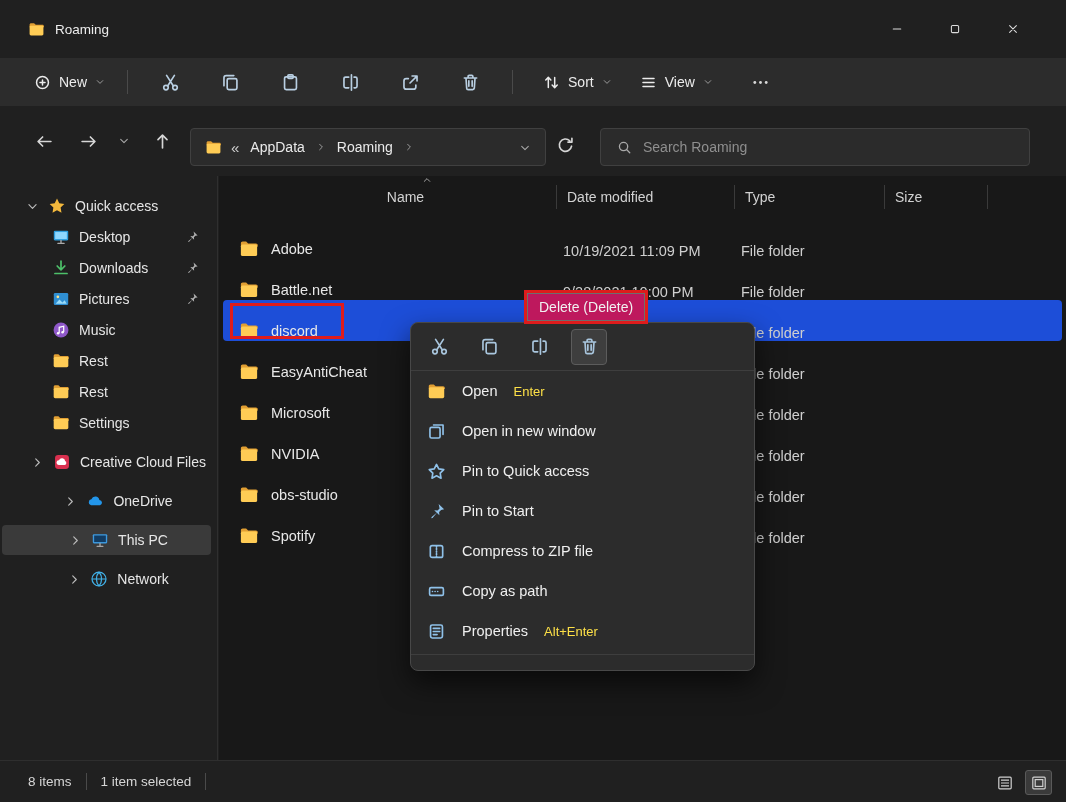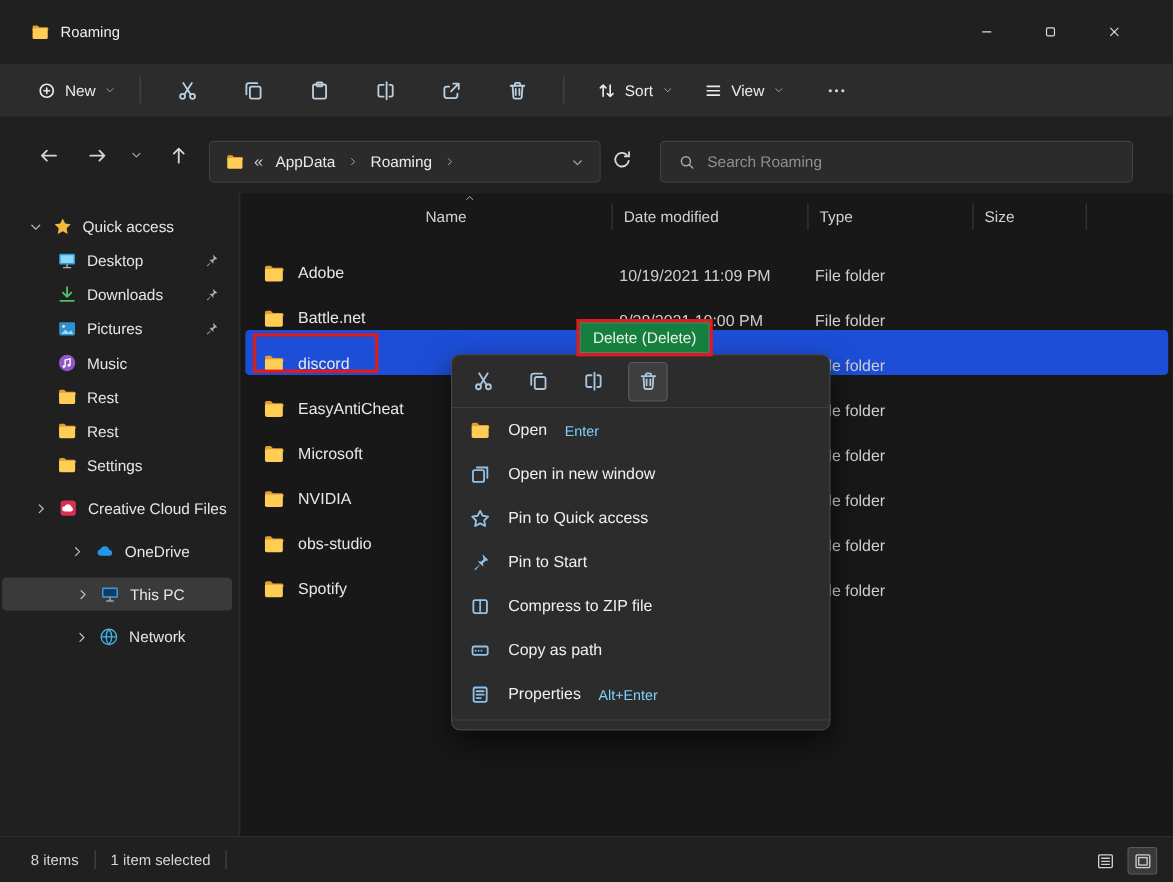--- a/index.html
+++ b/index.html
@@ -62,35 +62,35 @@
   .sort-ind{position:absolute;top:-10px;left:203px;color:#b5b5b5;}
   .file-row{display:flex;align-items:flex-end;height:41px;margin:0 4px;border-radius:4px;color:#e8e8e8;font-size:14.5px;}
   .file-row.selected{background:#1d4ed8;}
   .fr-name{width:334px;display:flex;align-items:center;gap:12px;padding-left:16px;}
   .fr-icon{width:20px;height:20px;flex:none;}
   .fr-date{width:178px;color:#cfcfcf;padding-left:6px;}
   .fr-type{width:150px;color:#cfcfcf;padding-left:6px;}
   .fr-size{width:103px;color:#cfcfcf;padding-left:6px;}
 
   
-  .context-menu{position:absolute;left:410px;top:322px;width:345px;background:#2c2c2c;border:1px solid #484848;border-radius:8px;box-shadow:0 12px 28px rgba(0,0,0,.6);z-index:20;padding-bottom:5px;}
+  .context-menu{position:absolute;left:410px;top:322px;width:345px;background:#2c2c2c;border:1px solid #484848;border-radius:8px;box-shadow:0 12px 28px rgba(0,0,0,.6);z-index:20;padding-bottom:12px;}
   .cm-iconbar{display:flex;align-items:center;height:48px;padding-left:10px;gap:14px;border-bottom:1px solid #3e3e3e;}
   .cm-iconbtn{width:36px;height:36px;display:flex;align-items:center;justify-content:center;color:#a9c6de;border-radius:4px;}
   .cm-iconbtn.highlighted{background:#3e3e3e;border:1px solid #5c5c5c;}
   .cmib-icon{width:19px;height:19px;}
   .cm-item{display:flex;align-items:center;height:40px;padding:0 16px;font-size:14.5px;gap:16px;border-radius:4px;}
   .cm-icon{width:19px;height:19px;flex:none;color:#8fc1e9;}
   .cm-label{flex:1;color:#f0f0f0;}
-  .cm-shortcut{color:#7dd3fc;font-size:13px;}
+  .cm-shortcut{color:#fde047;font-size:13px;}
   .cm-sep{height:1px;background:#3e3e3e;margin:3px 0;}
 
   
   .anno-discord{position:absolute;left:230px;top:303px;width:114px;height:36px;border:3px solid #de1c1c;z-index:15;pointer-events:none;}
   .anno-tooltip{position:absolute;left:524px;top:290px;border:3px solid #de1c1c;z-index:40;}
-  .tooltip{background:#15803d;border:1px solid #6e6e6e;padding:5px 11px;font-size:14px;color:#f0f0f0;white-space:nowrap;}
+  .tooltip{background:#be185d;border:1px solid #6e6e6e;padding:5px 11px;font-size:14px;color:#f0f0f0;white-space:nowrap;}
 
   
   .statusbar{position:absolute;left:0;right:0;bottom:0;height:42px;display:flex;align-items:center;padding:0 28px;gap:14px;font-size:13.5px;color:#d6d6d6;border-top:1px solid #2e2e2e;}
   .sb-sep{width:1px;height:17px;background:#4a4a4a;}
   .sb-views{position:absolute;right:14px;top:9px;display:flex;gap:7px;}
   .sb-view-btn{width:27px;height:25px;display:flex;align-items:center;justify-content:center;color:#cfcfcf;border-radius:3px;}
   .sb-view-btn.active{background:#3a3a3a;border:1px solid #5a5a5a;}
   .sb-view-btn .icon16{width:16px;height:16px;}
 </style>
 </head>

